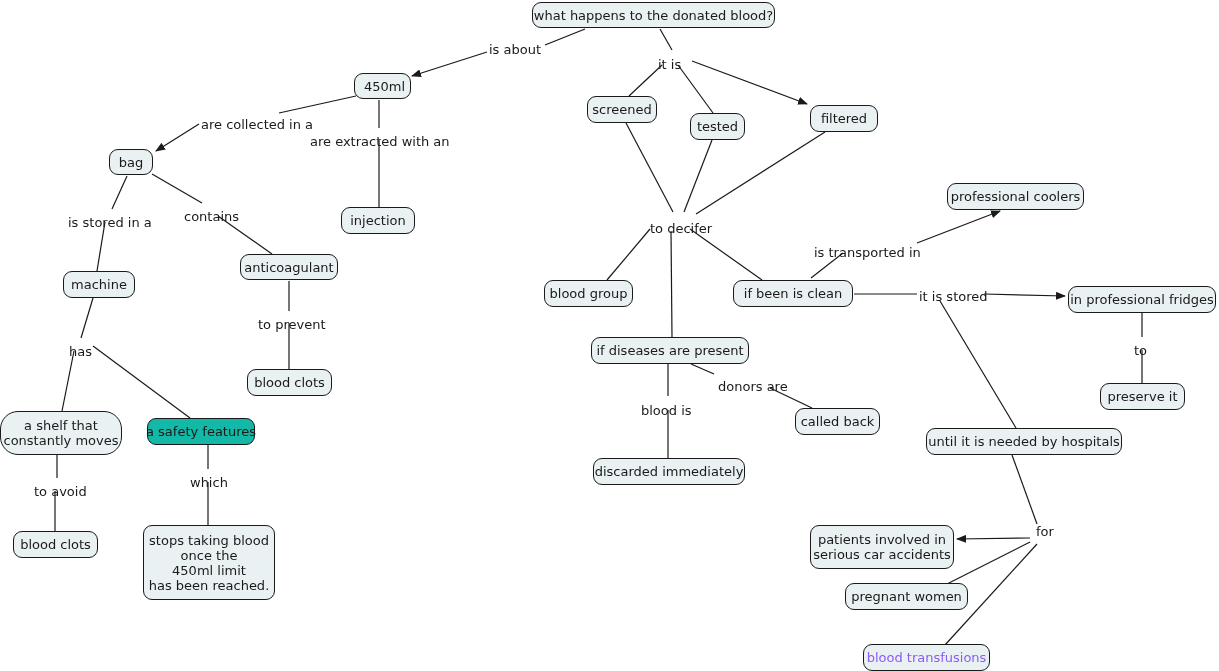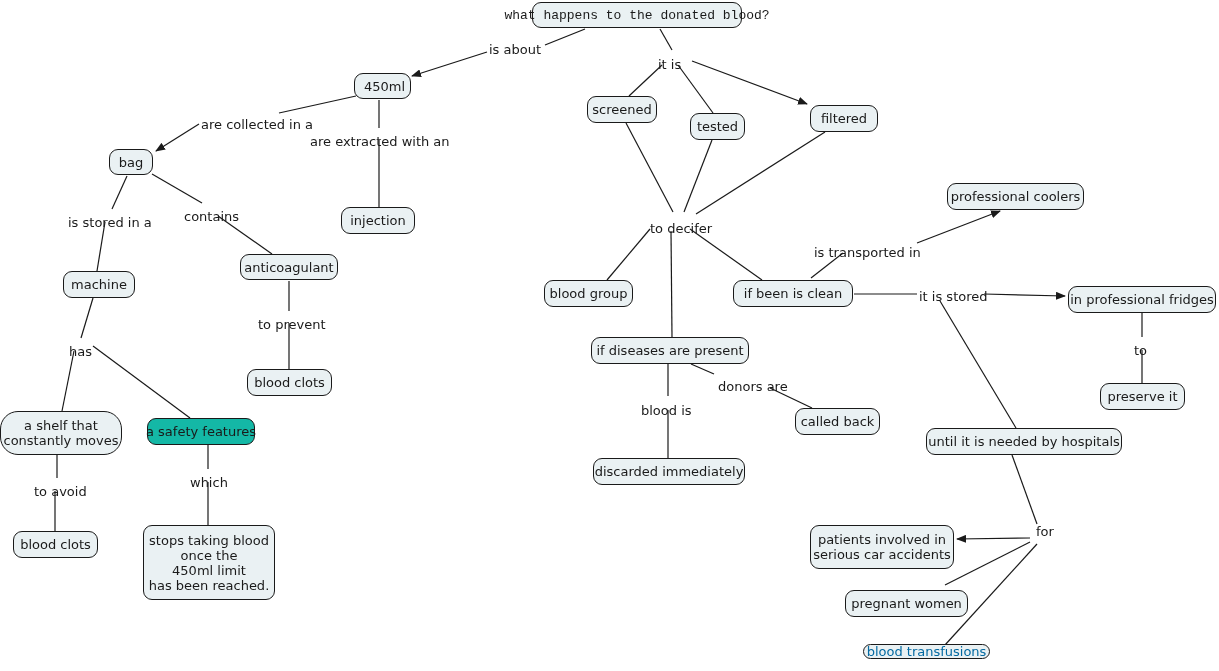--- a/index.html
+++ b/index.html
@@ -105,21 +105,21 @@
         <line x1="1030" y1="538" x2="957" y2="539" stroke="#1a1a1a" stroke-width="1.2" marker-end="url(#arrowhead)"></line>
         <line x1="1030" y1="542" x2="945" y2="585" stroke="#1a1a1a" stroke-width="1.2"></line>
         <line x1="1037" y1="544" x2="945" y2="645" stroke="#1a1a1a" stroke-width="1.2"></line>
         <line x1="691" y1="364" x2="714" y2="374" stroke="#1a1a1a" stroke-width="1.2"></line>
         <line x1="770" y1="388" x2="812" y2="408" stroke="#1a1a1a" stroke-width="1.2"></line>
         <line x1="668" y1="364" x2="668" y2="396" stroke="#1a1a1a" stroke-width="1.2"></line>
         <line x1="668" y1="410" x2="668" y2="458" stroke="#1a1a1a" stroke-width="1.2"></line>
       </g>
   </svg>
   <div id="nodes-group">
-      <div class="cm-node" style="left: 532px; top: 2px; width: 210px; height: 26px; background: rgb(234, 241, 243); border-color: rgb(26, 26, 26); color: rgb(26, 26, 26); font-family: Liberation Mono, monospace;">what happens to the donated blood?</div>
+      <div class="cm-node" style="left: 532px; top: 2px; width: 243px; height: 26px; background: rgb(234, 241, 243); border-color: rgb(26, 26, 26); color: rgb(26, 26, 26);">what happens to the donated blood?</div>
       <div class="cm-node" style="left: 354px; top: 73px; width: 57px; height: 26px; background: rgb(234, 241, 243); border-color: rgb(26, 26, 26); color: rgb(26, 26, 26); padding-left: 12px;">450ml</div>
       <div class="cm-node" style="left: 109px; top: 149px; width: 44px; height: 26px; background: rgb(234, 241, 243); border-color: rgb(26, 26, 26); color: rgb(26, 26, 26);">bag</div>
       <div class="cm-node" style="left: 341px; top: 207px; width: 74px; height: 27px; background: rgb(234, 241, 243); border-color: rgb(26, 26, 26); color: rgb(26, 26, 26);">injection</div>
       <div class="cm-node" style="left: 63px; top: 271px; width: 72px; height: 27px; background: rgb(234, 241, 243); border-color: rgb(26, 26, 26); color: rgb(26, 26, 26);">machine</div>
       <div class="cm-node" style="left: 240px; top: 254px; width: 98px; height: 26px; background: rgb(234, 241, 243); border-color: rgb(26, 26, 26); color: rgb(26, 26, 26);">anticoagulant</div>
       <div class="cm-node" style="left: 247px; top: 369px; width: 85px; height: 27px; background: rgb(234, 241, 243); border-color: rgb(26, 26, 26); color: rgb(26, 26, 26);">blood clots</div>
       <div class="cm-node" style="left: 0px; top: 411px; width: 122px; height: 44px; background: rgb(234, 241, 243); border-color: rgb(26, 26, 26); color: rgb(26, 26, 26); border-radius: 18px;">a shelf that
 constantly moves</div>
       <div class="cm-node" style="left: 147px; top: 418px; width: 108px; height: 27px; background: #14b8a6; border-color: rgb(26, 26, 26); color: rgb(26, 26, 26);">a safety features</div>
       <div class="cm-node" style="left: 13px; top: 531px; width: 85px; height: 27px; background: rgb(234, 241, 243); border-color: rgb(26, 26, 26); color: rgb(26, 26, 26);">blood clots</div>
@@ -134,22 +134,22 @@
       <div class="cm-node" style="left: 733px; top: 280px; width: 120px; height: 27px; background: rgb(234, 241, 243); border-color: rgb(26, 26, 26); color: rgb(26, 26, 26);">if been is clean</div>
       <div class="cm-node" style="left: 591px; top: 337px; width: 158px; height: 27px; background: rgb(234, 241, 243); border-color: rgb(26, 26, 26); color: rgb(26, 26, 26);">if diseases are present</div>
       <div class="cm-node" style="left: 795px; top: 408px; width: 85px; height: 27px; background: rgb(234, 241, 243); border-color: rgb(26, 26, 26); color: rgb(26, 26, 26);">called back</div>
       <div class="cm-node" style="left: 593px; top: 458px; width: 152px; height: 27px; background: rgb(234, 241, 243); border-color: rgb(26, 26, 26); color: rgb(26, 26, 26);">discarded immediately</div>
       <div class="cm-node" style="left: 947px; top: 183px; width: 137px; height: 27px; background: rgb(234, 241, 243); border-color: rgb(26, 26, 26); color: rgb(26, 26, 26);">professional coolers</div>
       <div class="cm-node" style="left: 1068px; top: 286px; width: 148px; height: 27px; background: rgb(234, 241, 243); border-color: rgb(26, 26, 26); color: rgb(26, 26, 26);">in professional fridges</div>
       <div class="cm-node" style="left: 1100px; top: 383px; width: 85px; height: 27px; background: rgb(234, 241, 243); border-color: rgb(26, 26, 26); color: rgb(26, 26, 26);">preserve it</div>
       <div class="cm-node" style="left: 926px; top: 428px; width: 196px; height: 27px; background: rgb(234, 241, 243); border-color: rgb(26, 26, 26); color: rgb(26, 26, 26);">until it is needed by hospitals</div>
       <div class="cm-node" style="left: 810px; top: 525px; width: 144px; height: 44px; background: rgb(234, 241, 243); border-color: rgb(26, 26, 26); color: rgb(26, 26, 26);">patients involved in
 serious car accidents</div>
-      <div class="cm-node" style="left: 845px; top: 583px; width: 123px; height: 27px; background: rgb(234, 241, 243); border-color: rgb(26, 26, 26); color: rgb(26, 26, 26); margin-top: 7px;">pregnant women</div>
-      <div class="cm-node" style="left: 863px; top: 644px; width: 127px; height: 15px; background: rgb(234, 241, 243); border-color: rgb(26, 26, 26); color: #0369a1;">blood transfusions</div>
+      <div class="cm-node" style="left: 845px; top: 583px; width: 123px; height: 27px; background: rgb(234, 241, 243); border-color: rgb(26, 26, 26); color: rgb(26, 26, 26);">pregnant women</div>
+      <div class="cm-node" style="left: 863px; top: 644px; width: 127px; height: 27px; background: rgb(234, 241, 243); border-color: rgb(26, 26, 26); color: #8b5cf6;">blood transfusions</div>
     </div>
   <div id="labels-group">
       <div class="cm-label" style="left: 489px; top: 42px; color: rgb(26, 26, 26);">is about</div>
       <div class="cm-label" style="left: 658px; top: 57px; color: rgb(26, 26, 26);">it is</div>
       <div class="cm-label" style="left: 201px; top: 117px; color: rgb(26, 26, 26);">are collected in a</div>
       <div class="cm-label" style="left: 310px; top: 134px; color: rgb(26, 26, 26);">are extracted with an</div>
       <div class="cm-label" style="left: 68px; top: 215px; color: rgb(26, 26, 26);">is stored in a</div>
       <div class="cm-label" style="left: 184px; top: 209px; color: rgb(26, 26, 26);">contains</div>
       <div class="cm-label" style="left: 69px; top: 344px; color: rgb(26, 26, 26);">has</div>
       <div class="cm-label" style="left: 258px; top: 317px; color: rgb(26, 26, 26);">to prevent</div>

